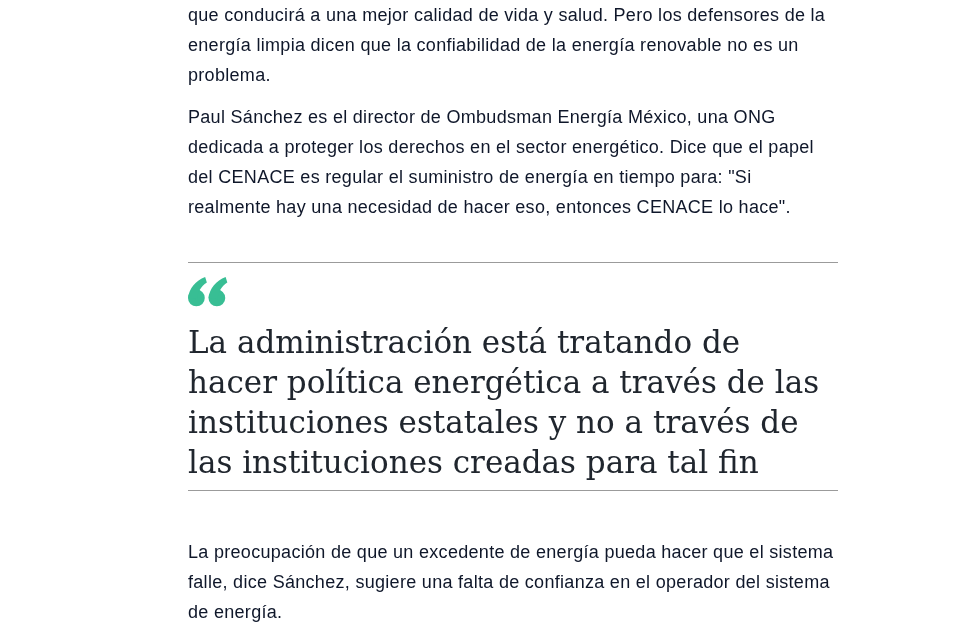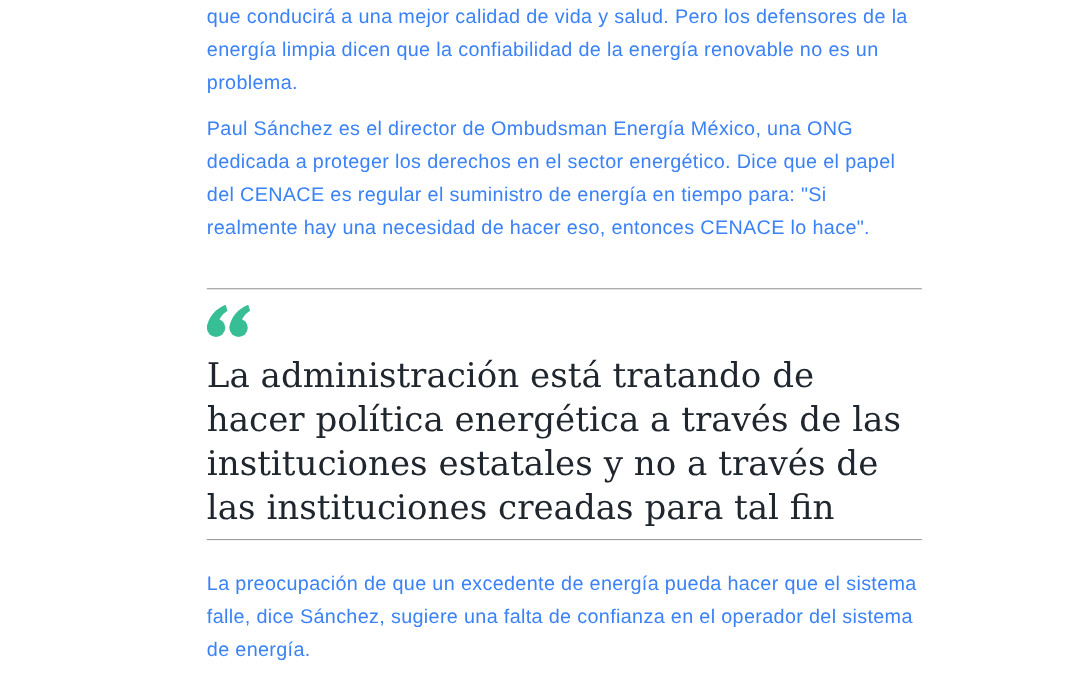--- a/index.html
+++ b/index.html
@@ -15,21 +15,21 @@
   .content {
     position: absolute;
     left: 188px;
     top: 0;
     width: 650px;
   }
   .body-para {
     font-size: 18px;
     line-height: 30px;
     letter-spacing: 0.3px;
-    color: #3b82f6;
+    color: #0f172a;
     margin: 0 0 12px 0;
   }
   .pullquote {
     margin: 40px 0 0 0;
     border-top: 1px solid #9b9b9b;
     border-bottom: 1px solid #9b9b9b;
     padding: 13px 0 8px 0;
   }
   .quote-icon {
     display: block;
@@ -37,21 +37,21 @@
   }
   .pullquote-text {
     font-family: "DejaVu Serif", serif;
     font-size: 31px;
     line-height: 40px;
     color: #20262e;
     border: none;
     quotes: none;
   }
   .last-para {
-    margin-top: 24px;
+    margin-top: 46px;
     margin-bottom: 0;
   }
 </style>
 </head>
 <body>
 
 <div class="page">
   <article class="content">
 
     <p class="body-para">que conducirá a una mejor calidad de vida y salud. Pero los defensores de la energía limpia dicen que la confiabilidad de la energía renovable no es un problema.</p>

